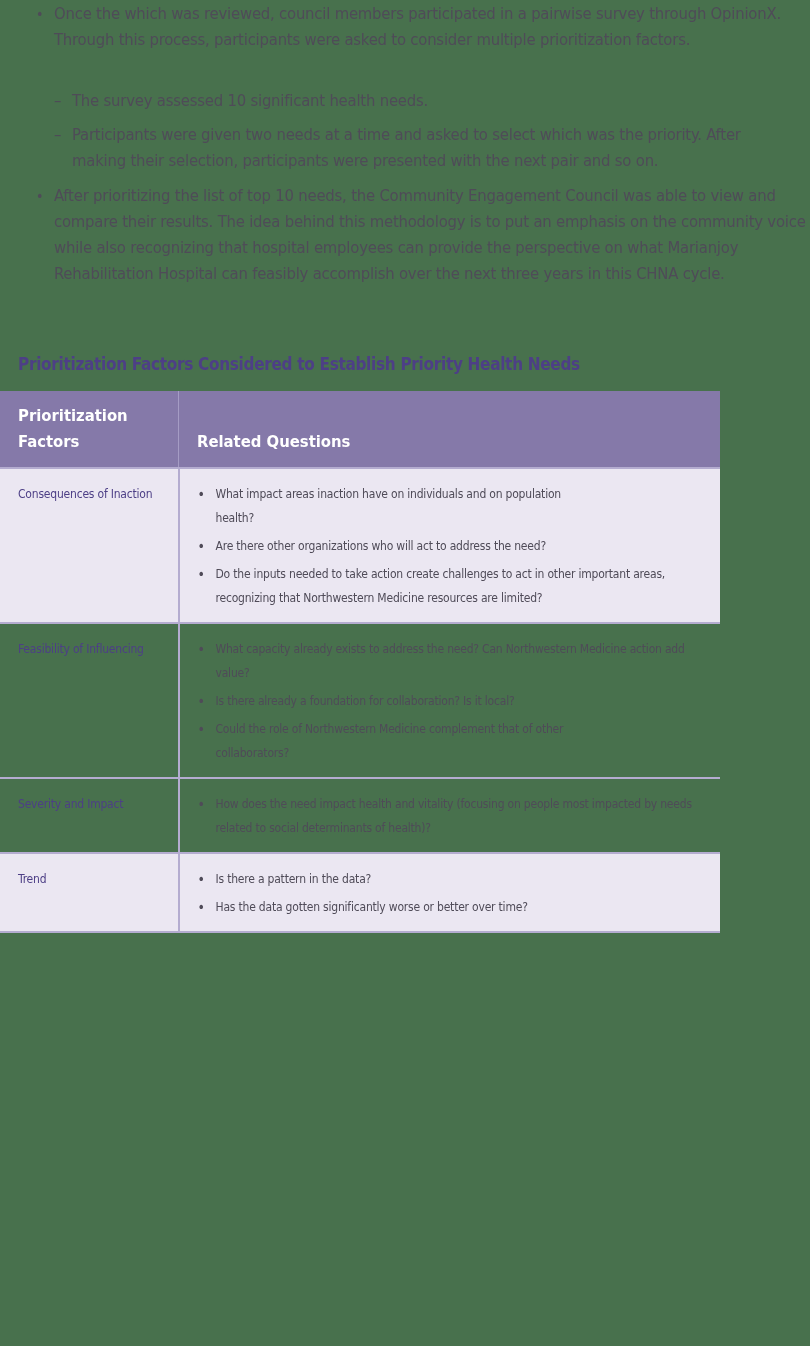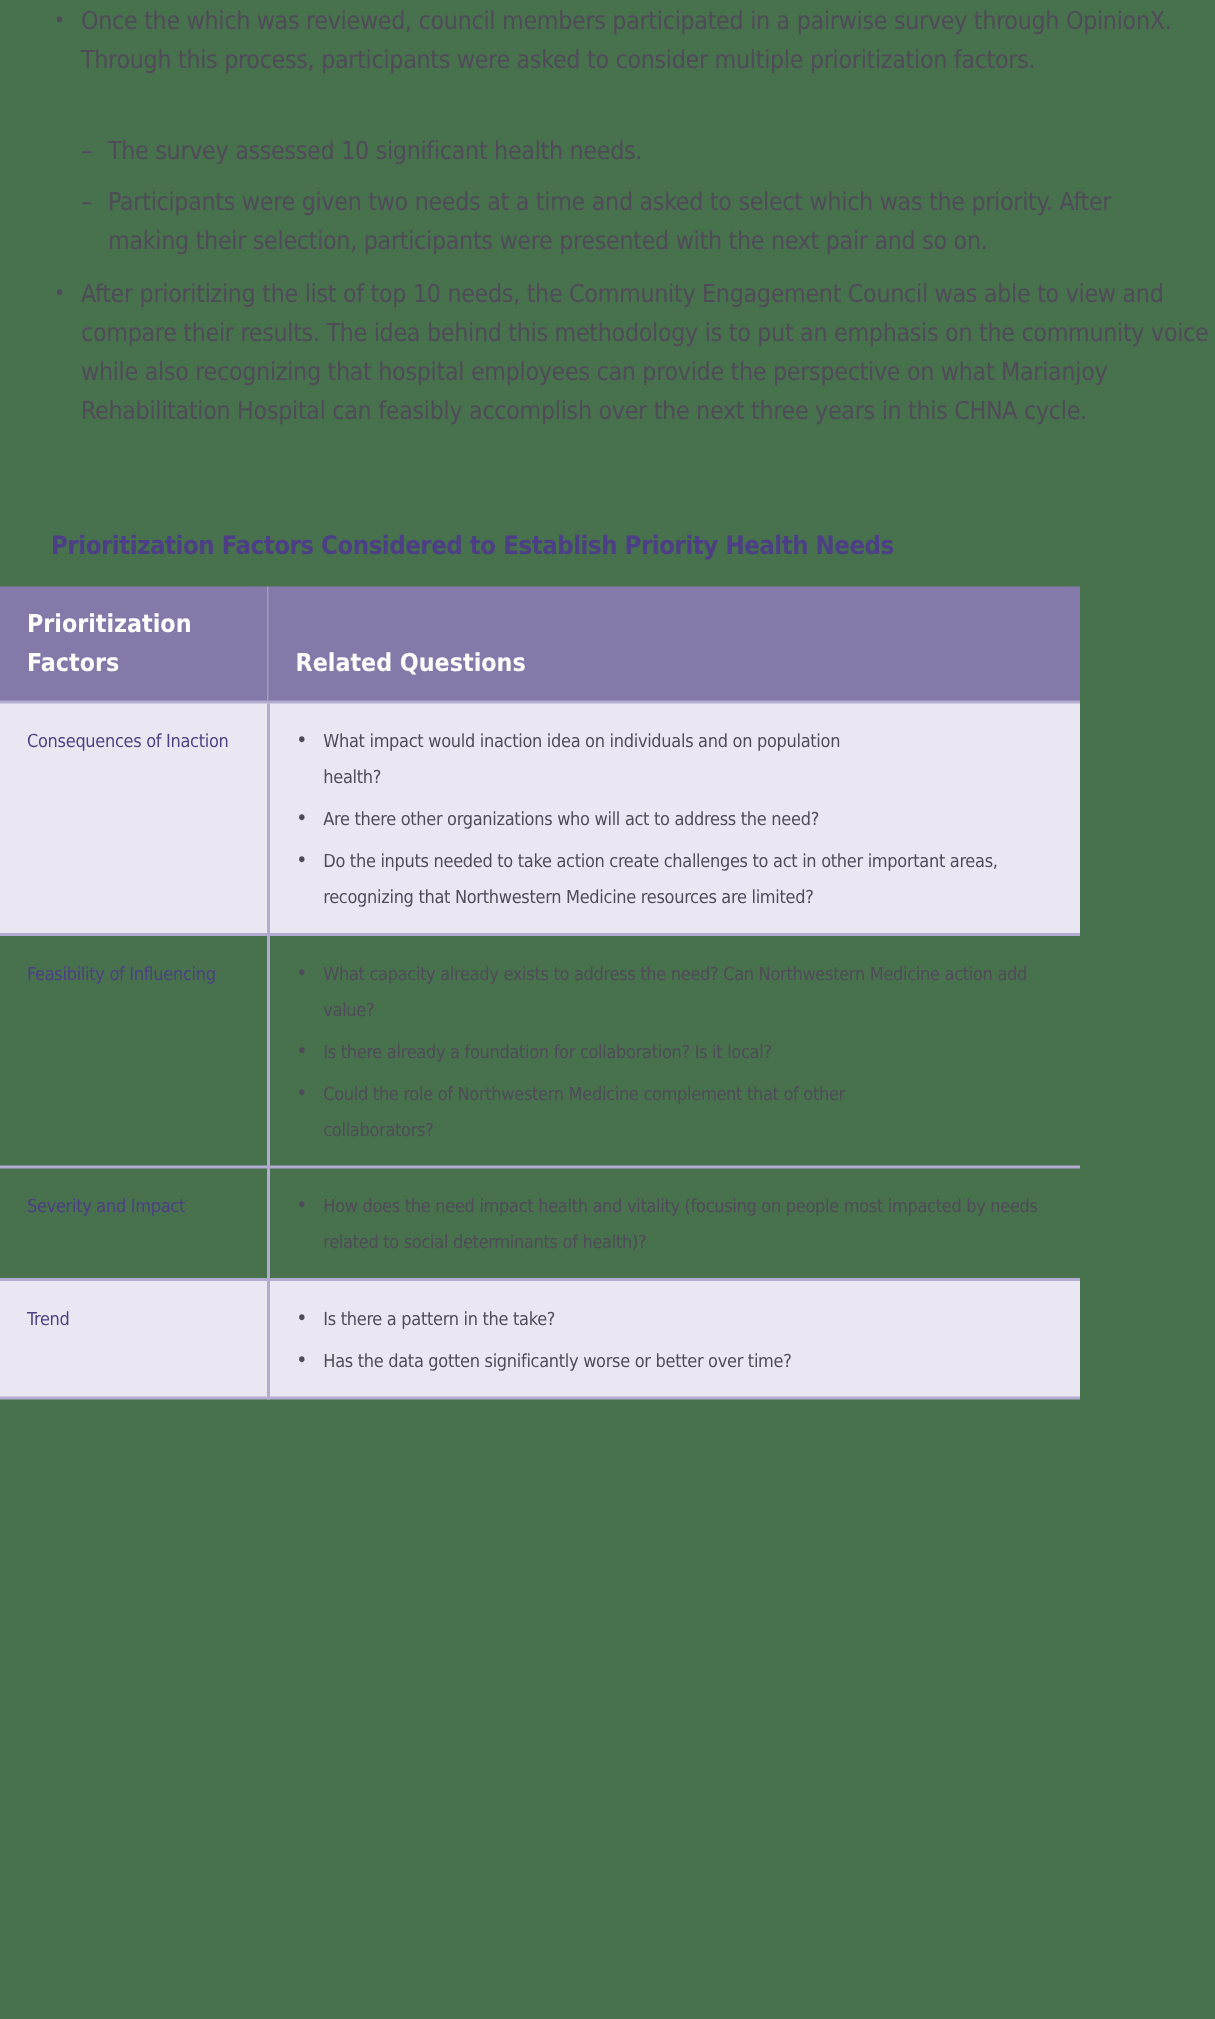--- a/index.html
+++ b/index.html
@@ -2,21 +2,21 @@
 <html><head>
 <meta charset="utf-8">
 <style>
   html, body { margin:0; padding:0; }
   body { width:810px; height:1346px; background:#48714d; font-family:"DejaVu Sans Condensed","DejaVu Sans",sans-serif; color:#4f4b58; overflow:hidden; position:relative; }
   .bullets { position:absolute; left:0; top:0; width:810px; }
   .b1 { position:absolute; left:54px; width:750px; font-size:16.5px; line-height:26px; letter-spacing:-0.2px; }
   .dot { position:absolute; left:-18px; top:0; font-size:14px; }
   .sub { position:absolute; left:72px; width:730px; font-size:16.5px; line-height:26px; letter-spacing:-0.2px; }
   .dash { position:absolute; left:-18px; top:0; }
-  .title { position:absolute; left:34px; top:354px; font-size:17px; font-weight:bold; color:#4d3f86; letter-spacing:-0.3px; }
+  .title { position:absolute; left:18px; top:354px; font-size:17px; font-weight:bold; color:#4d3f86; letter-spacing:-0.3px; }
   table { position:absolute; left:0; top:391px; width:720px; border-collapse:collapse; }
   th { background:#8579a9; color:#ffffff; font-size:16.5px; font-weight:bold; text-align:left; vertical-align:bottom; padding:12px 18px 12px 18px; line-height:26px; border-bottom:2px solid #b4acd0; }
   th.c1 { width:142px; border-right:1px solid #a59cc4; }
   td { vertical-align:top; font-size:12px; line-height:24px; border-bottom:2px solid #b4acd0; letter-spacing:-0.2px; }
   td.c1 { padding:13px 18px 12px 18px; color:#4d3f86; border-right:2px solid #b4acd0; }
   td.c2 { padding:13px 18px 12px 18px; }
   tr.light td { background:#ebe7f2; }
   tr.green td { background:transparent; }
   ul { margin:0; padding:0; list-style:none; }
   li { position:relative; padding-left:18px; margin-bottom:4px; }
@@ -52,21 +52,21 @@
     <tr>
       <th class="c1">Prioritization Factors</th>
       <th>Related Questions</th>
     </tr>
   </thead>
   <tbody>
     <tr class="light">
       <td class="c1">Consequences of Inaction</td>
       <td class="c2">
         <ul>
-          <li style="padding-right:120px;">What impact would inaction idea on individuals and on population health?</li>
+          <li style="padding-right:120px;">What impact areas inaction have on individuals and on population health?</li>
           <li>Are there other organizations who will act to address the need?</li>
           <li>Do the inputs needed to take action create challenges to act in other important areas, recognizing that Northwestern Medicine resources are limited?</li>
         </ul>
       </td>
     </tr>
     <tr class="green">
       <td class="c1">Feasibility of Influencing</td>
       <td class="c2">
         <ul>
           <li>What capacity already exists to address the need? Can Northwestern Medicine action add value?</li>
@@ -80,19 +80,19 @@
       <td class="c2">
         <ul>
           <li>How does the need impact health and vitality (focusing on people most impacted by needs related to social determinants of health)?</li>
         </ul>
       </td>
     </tr>
     <tr class="light">
       <td class="c1">Trend</td>
       <td class="c2">
         <ul>
-          <li>Is there a pattern in the take?</li>
+          <li>Is there a pattern in the data?</li>
           <li>Has the data gotten significantly worse or better over time?</li>
         </ul>
       </td>
     </tr>
   </tbody>
 </table>
 
 </body></html>

